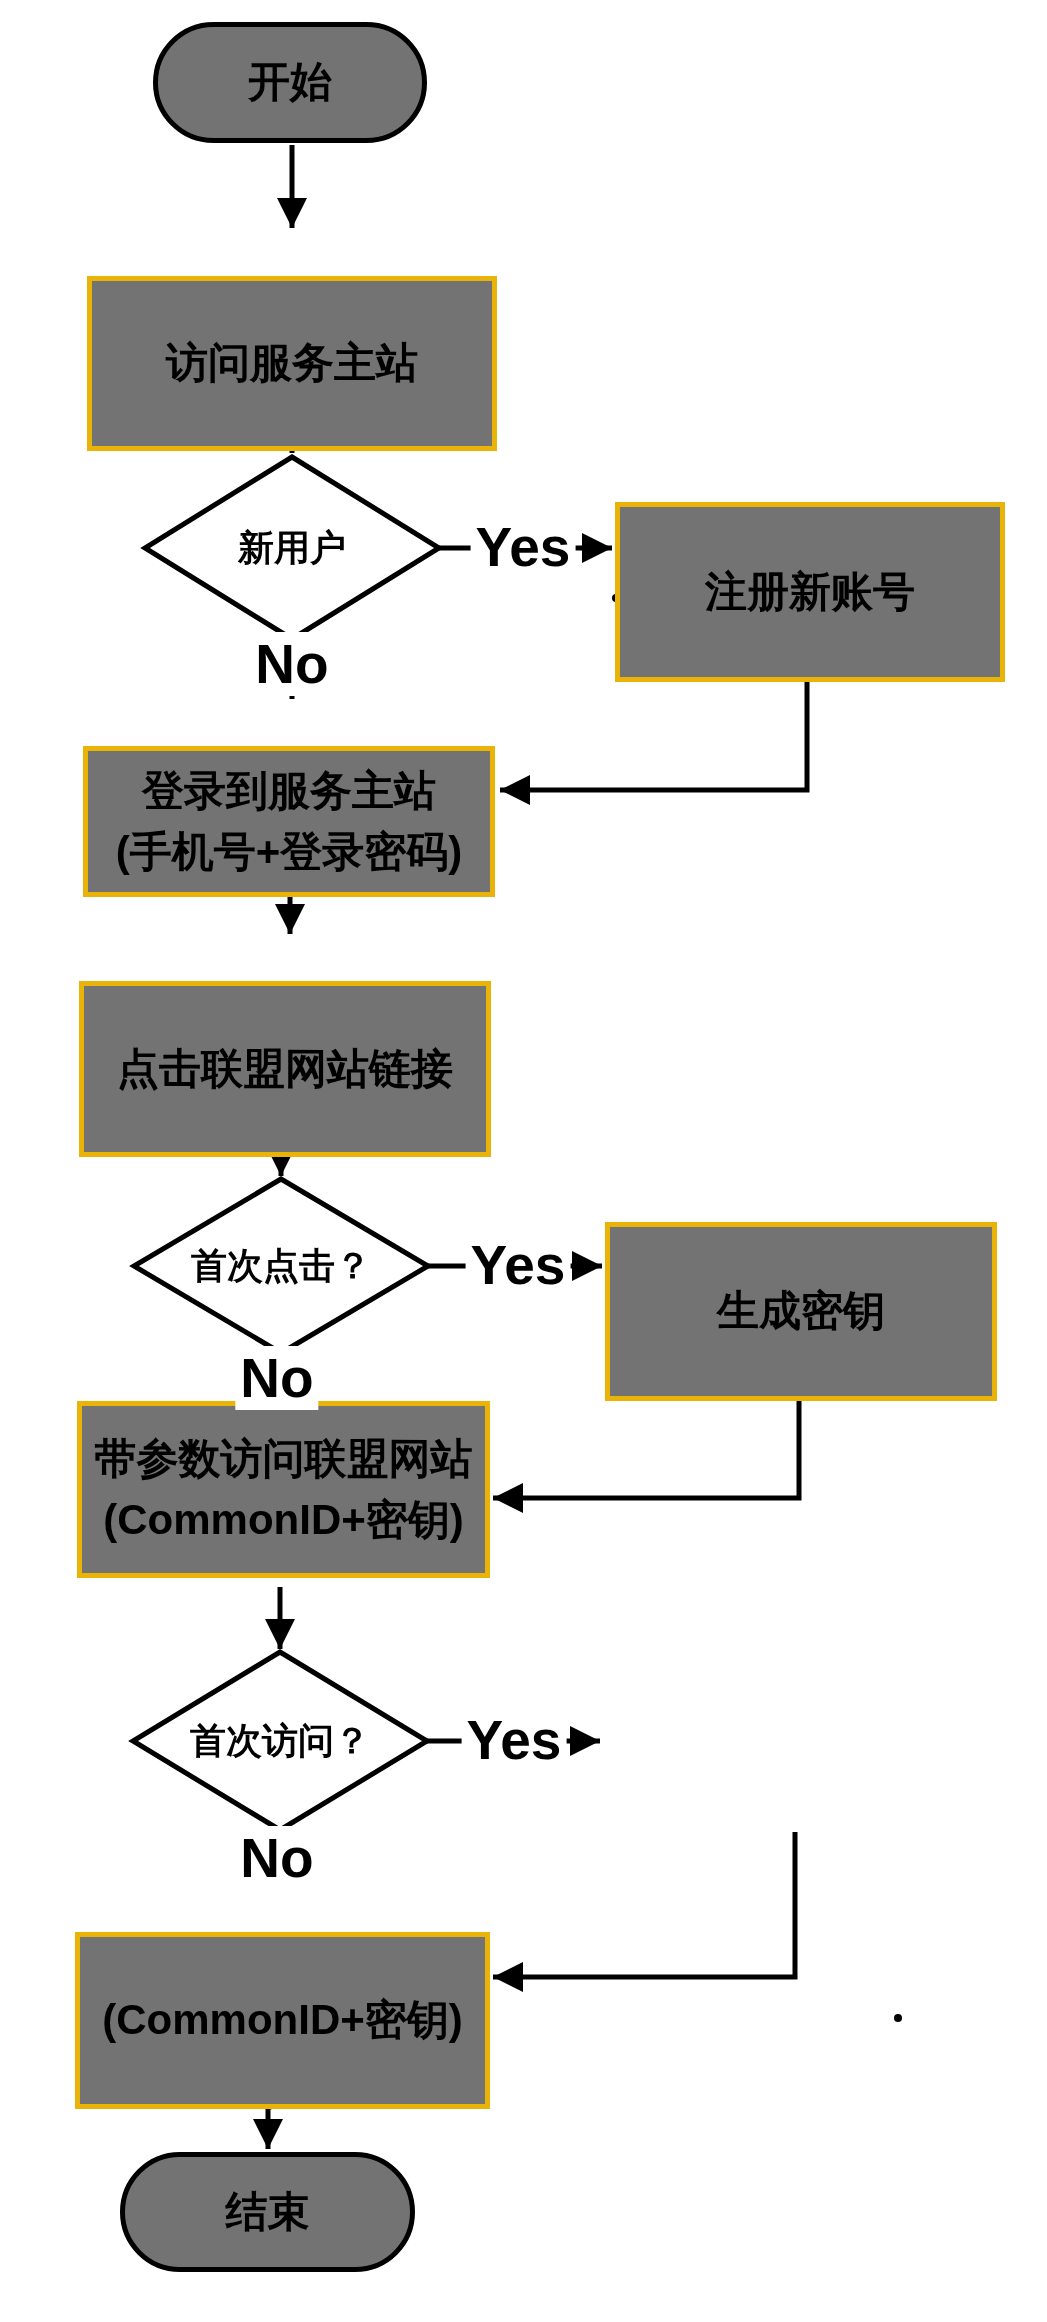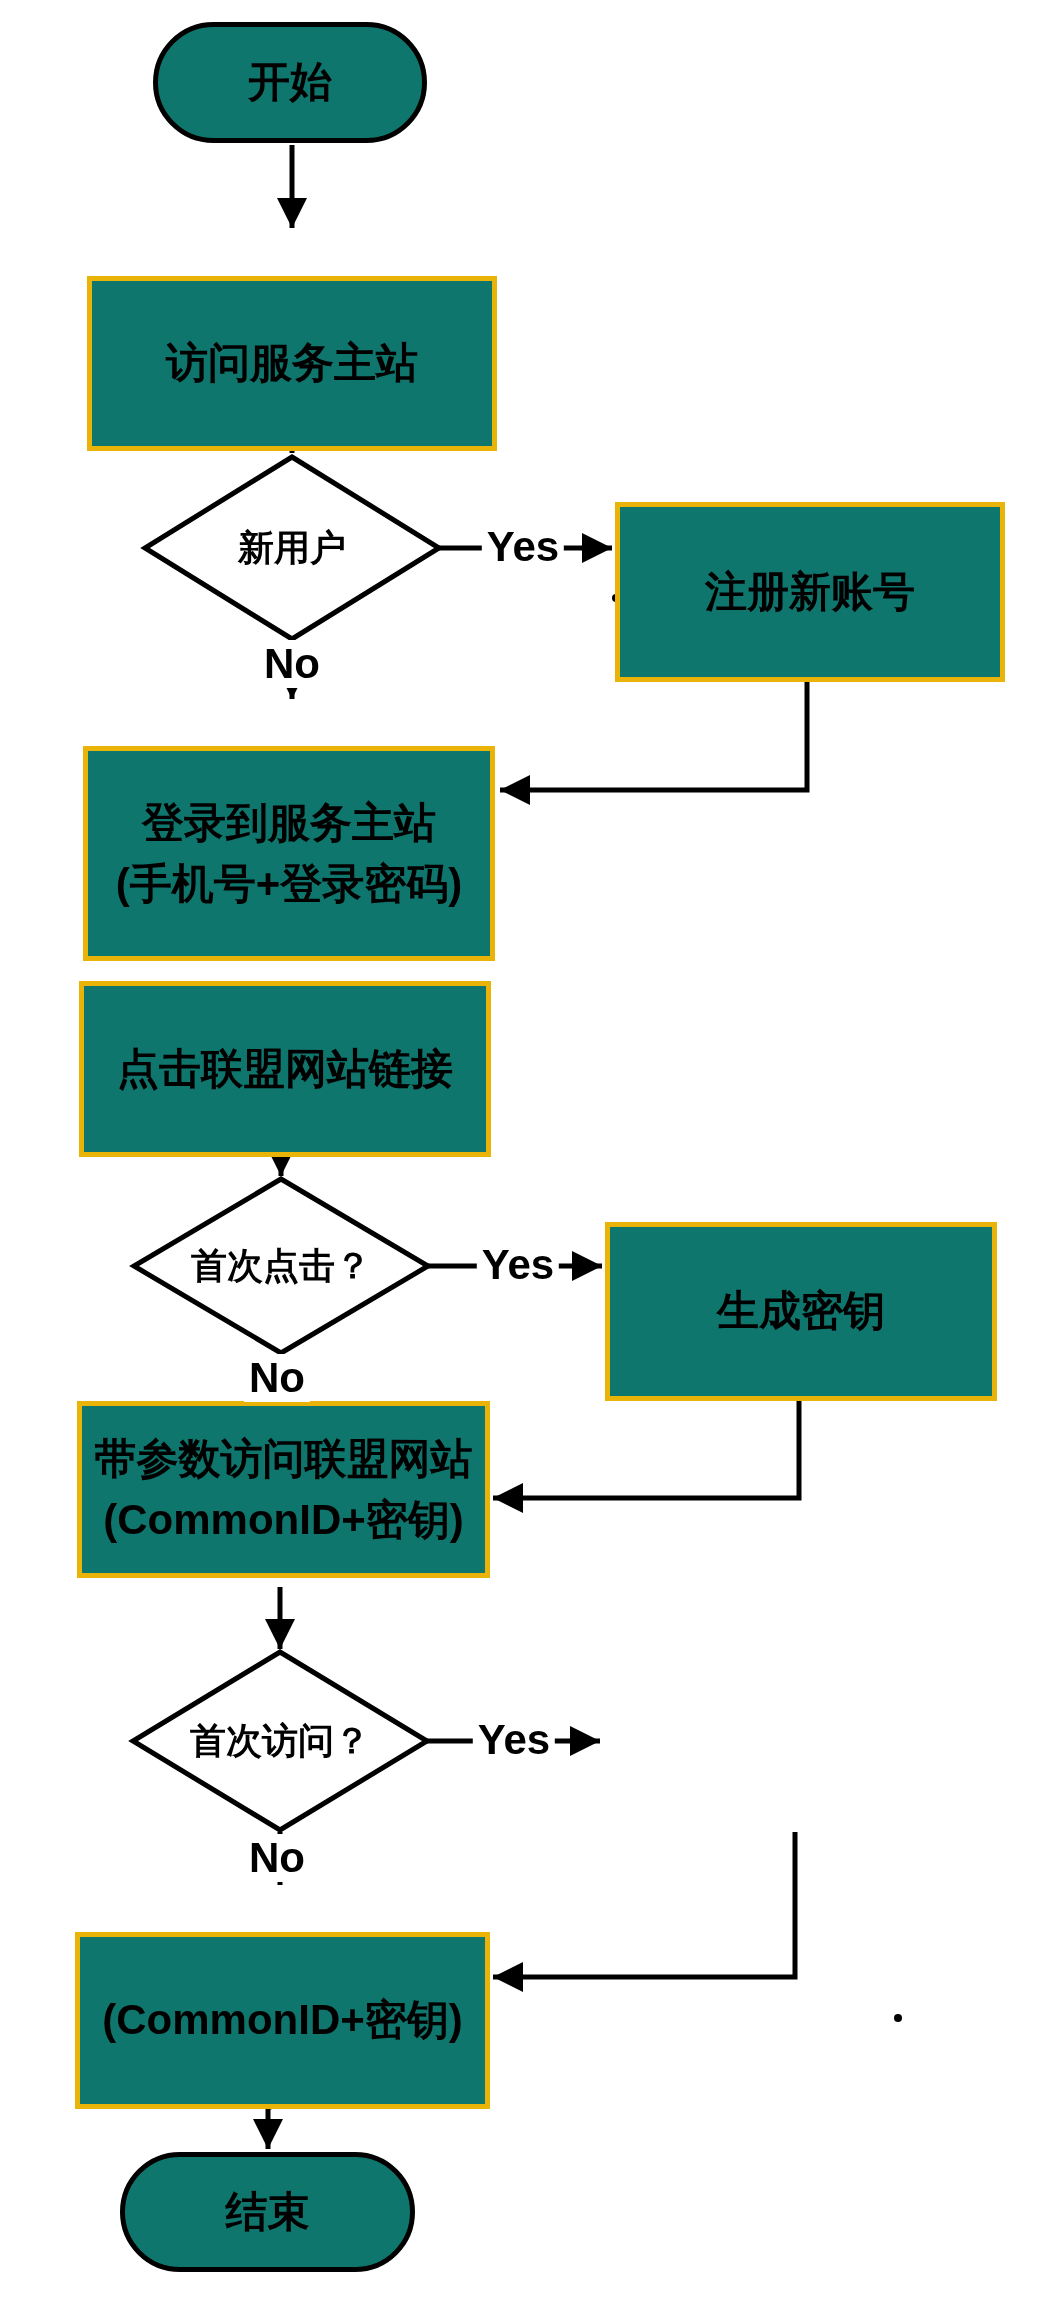--- a/index.html
+++ b/index.html
@@ -15,36 +15,36 @@
   .node{
     position:absolute;
     box-sizing:border-box;
     display:flex;
     flex-direction:column;
     justify-content:center;
     text-align:center;
     font-weight:bold;
     font-size:42px;
     line-height:1.45;
-    background:#0f766e;
+    background:#737373;
   }
   .process{border:5px solid #eab308;margin-top:44px;}
   .terminator{border:5px solid #000;border-radius:62px;}
   .dlabel{
     position:absolute;
     transform:translate(-50%,-50%);
     font-weight:bold;
     font-size:36px;
     white-space:nowrap;
   }
   .elabel{
     position:absolute;
     transform:translate(-50%,-50%);
     font-weight:bold;
-    font-size:42px;
+    font-size:55px;
     background:#ffffff;
     padding:0 5px;
     white-space:nowrap;
   }
 </style>
 </head>
 <body>
 
 <div id="canvas">
 
@@ -93,21 +93,21 @@
   <div class="node process" style="left:87px;top:232px;width:410px;height:175px;">
     <span>访问服务主站</span>
   </div>
 
   <div class="dlabel" style="left:292px;top:548px;">新用户</div>
 
   <div class="node process" style="left:615px;top:458px;width:390px;height:180px;">
     <span>注册新账号</span>
   </div>
 
-  <div class="node process" style="left:83px;top:702px;width:412px;height:215px;">
+  <div class="node process" style="left:83px;top:702px;width:412px;height:151px;">
     <span>登录到服务主站</span>
     <span>(手机号+登录密码)</span>
   </div>
 
   <div class="node process" style="left:79px;top:937px;width:412px;height:176px;">
     <span>点击联盟网站链接</span>
   </div>
 
   <div class="dlabel" style="left:281px;top:1266px;">首次点击？</div>
 

